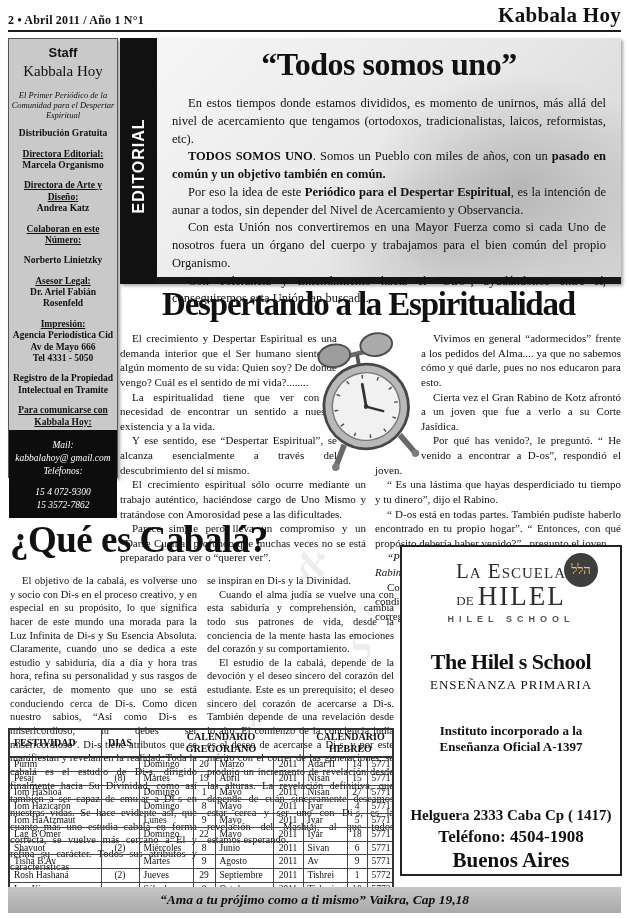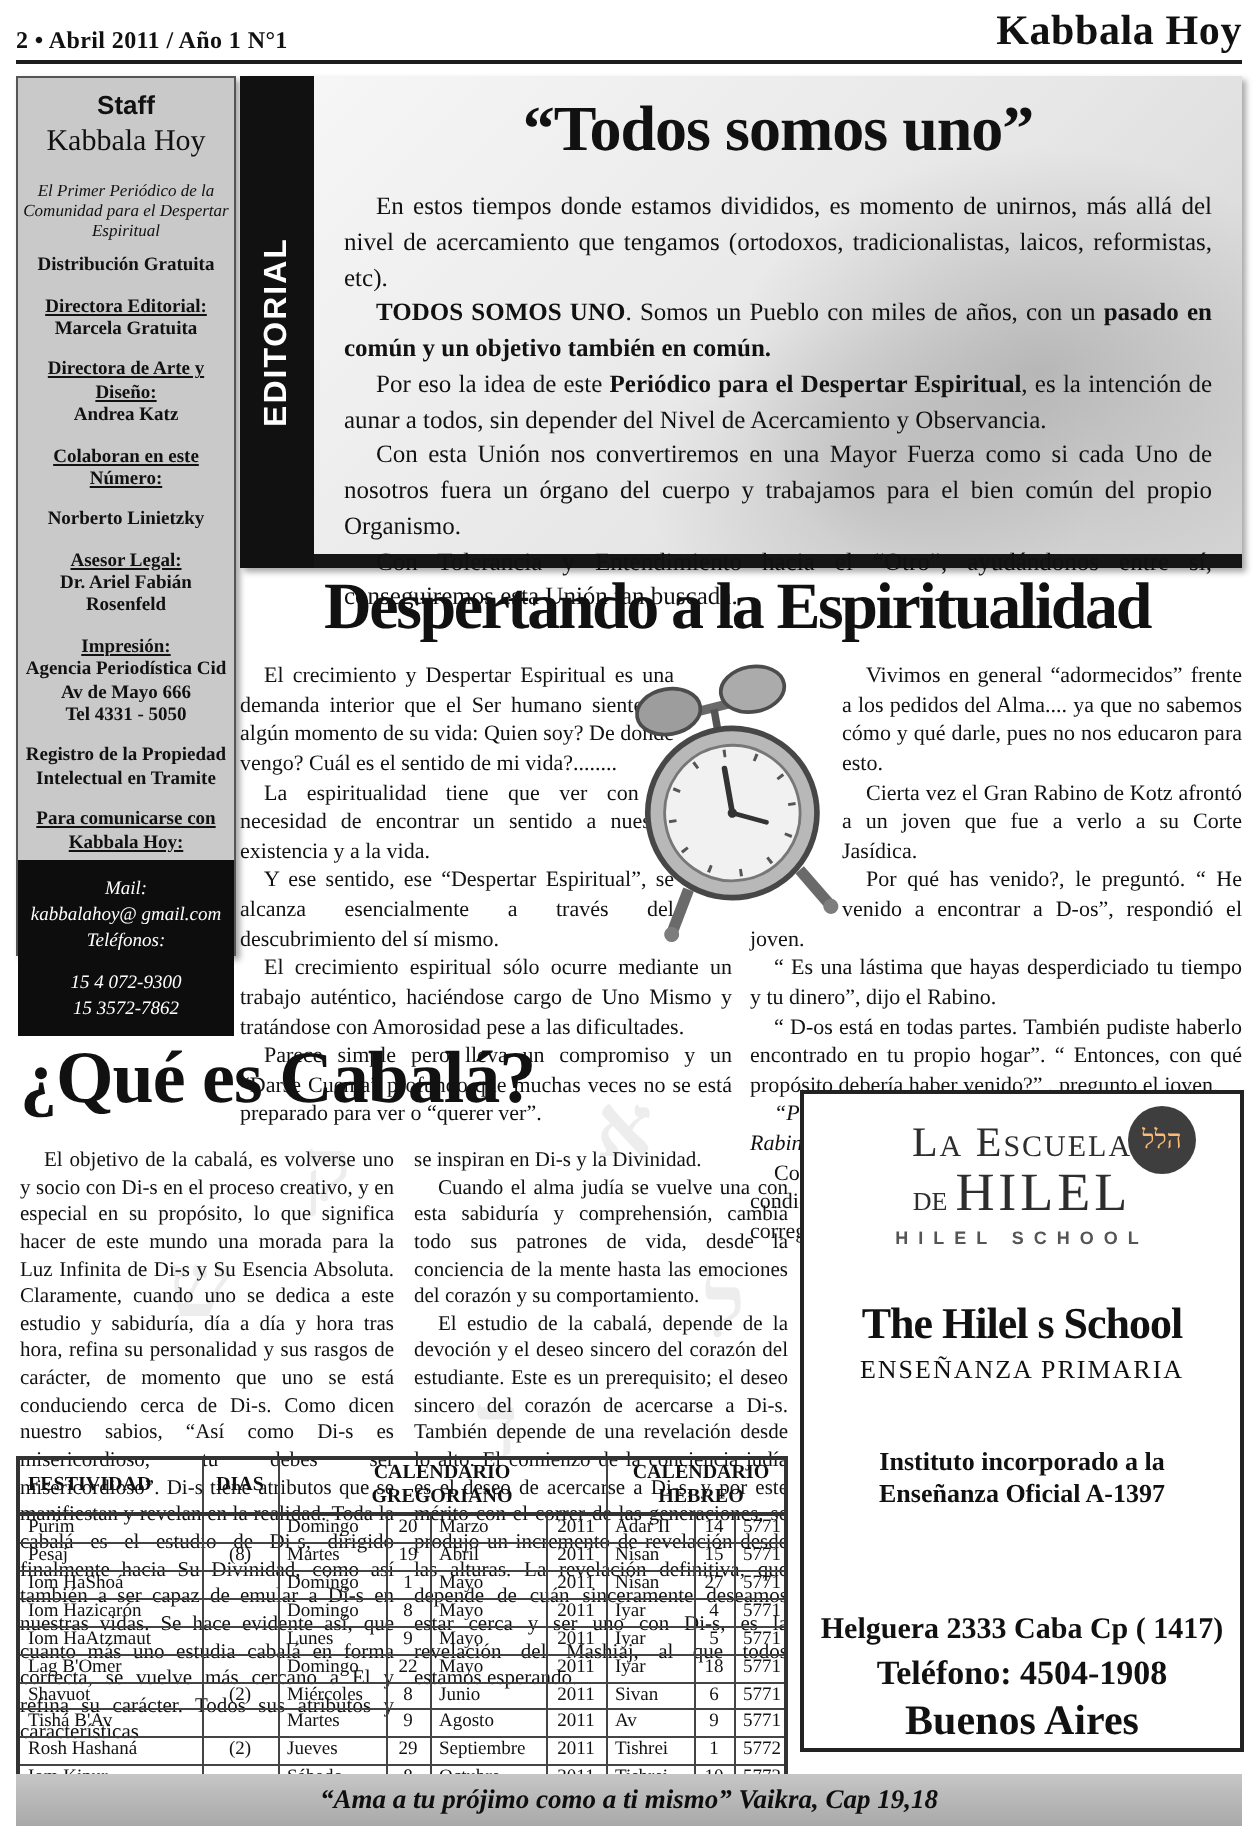--- a/index.html
+++ b/index.html
@@ -145,21 +145,21 @@
   <span class="masthead">Kabbala Hoy</span>
 </div>
 
 <div id="sidebar" class="abs">
   <div class="sb-content">
     <div class="sb-title">Staff</div>
     <div class="sb-name">Kabbala Hoy</div>
     <div class="sb-tagline">El Primer Periódico de la Comunidad para el Despertar Espiritual</div>
     <div class="sb-bold">Distribución Gratuita</div>
     <div class="sb-label">Directora Editorial:</div>
-    <div class="sb-bold">Marcela Gratuita</div>
+    <div class="sb-bold">Marcela Organismo</div>
     <div class="sb-label">Directora de Arte y Diseño:</div>
     <div class="sb-bold">Andrea Katz</div>
     <div class="sb-label">Colaboran en este Número:</div>
     <div class="sb-bold sb-gap">Norberto Linietzky</div>
     <div class="sb-label">Asesor Legal:</div>
     <div class="sb-bold">Dr. Ariel Fabián Rosenfeld</div>
     <div class="sb-label">Impresión:</div>
     <div class="sb-bold">Agencia Periodística Cid</div>
     <div class="sb-bold">Av de Mayo 666</div>
     <div class="sb-bold">Tel 4331 - 5050</div>

